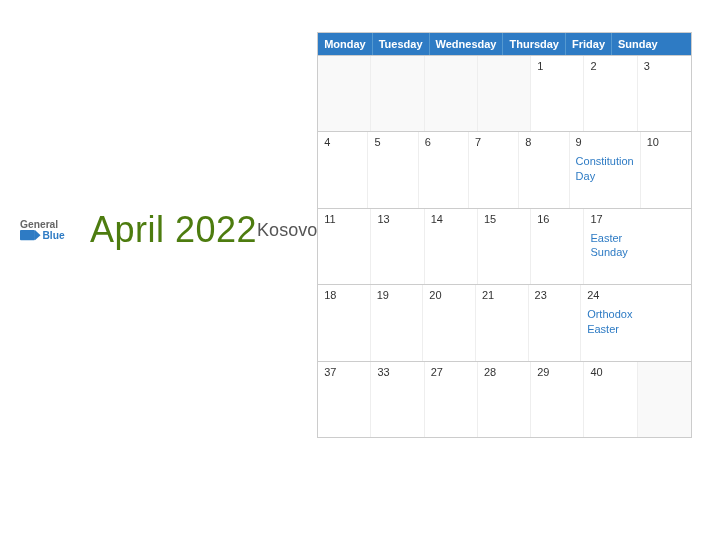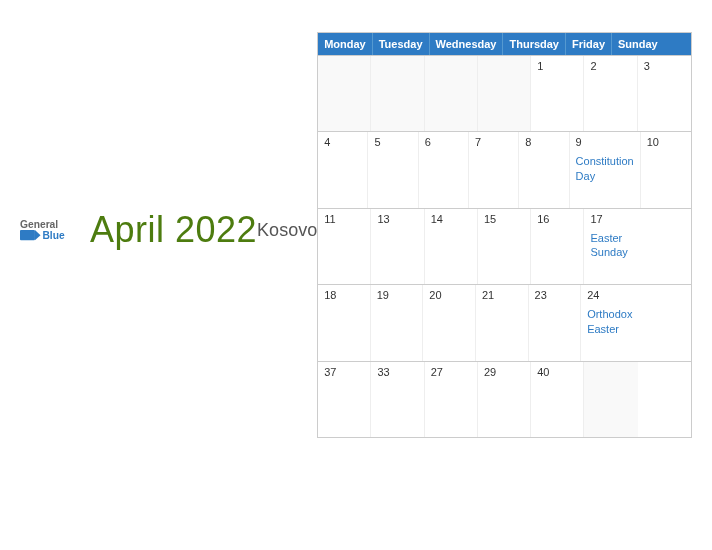--- a/index.html
+++ b/index.html
@@ -242,20 +242,23 @@
           <div class="cal-cell">
             <span class="day-num">37</span>
           </div>
           <div class="cal-cell">
             <span class="day-num">33</span>
           </div>
           <div class="cal-cell">
             <span class="day-num">27</span>
           </div>
           <div class="cal-cell">
+            <span class="day-num">28</span>
+          </div>
+          <div class="cal-cell">
             <span class="day-num">29</span>
           </div>
           <div class="cal-cell">
             <span class="day-num">40</span>
           </div>
           <div class="cal-cell empty"></div>
         </div>
       </div>
 
   </div>

